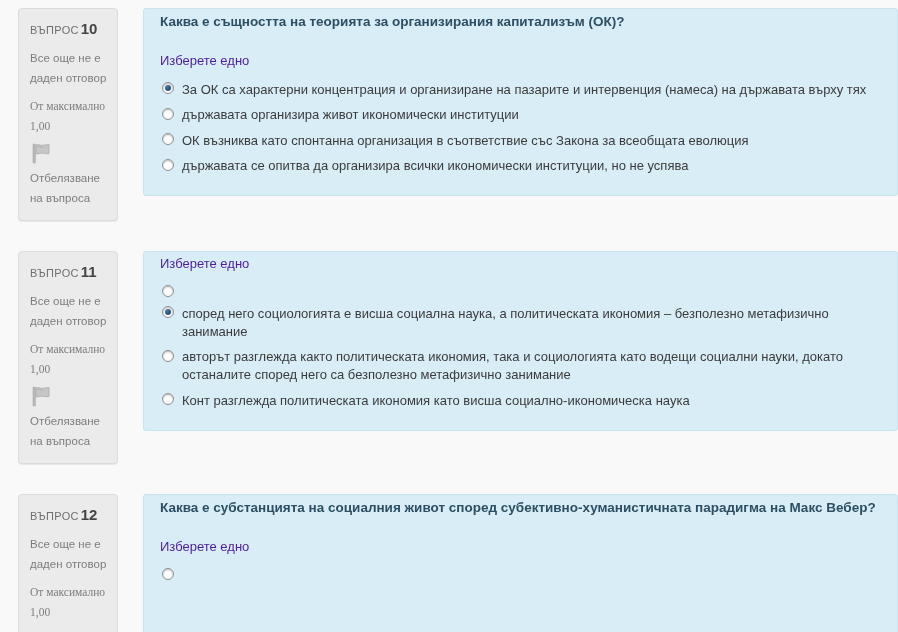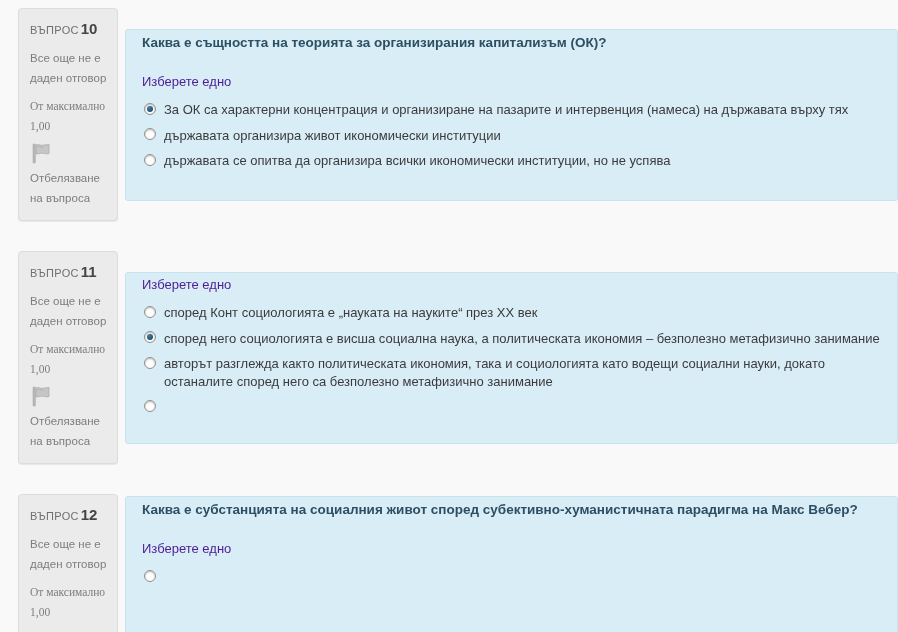--- a/index.html
+++ b/index.html
@@ -13,21 +13,21 @@
     --muted-color:#7d7d7d;
     --radio-dot:#1f4e6e;
   }
   *{box-sizing:border-box;margin:0;padding:0;}
   html,body{width:898px;height:632px;overflow:hidden;}
   body{
     background:var(--page-bg);
     font-family:"Liberation Sans","DejaVu Sans",sans-serif;
     padding:8px 0 0 18px;
   }
-  .qrow{display:flex;align-items:center;margin-bottom:30px;}
+  .qrow{display:flex;align-items:flex-start;margin-bottom:30px;gap:18px;}
   .qinfo{
     width:100px;min-height:176px;flex:0 0 100px;
     background:var(--sidebar-bg);
     border:1px solid var(--sidebar-border);
     border-radius:4px;
     box-shadow:0 1px 1px rgba(0,0,0,0.07);
     padding:10px 9px 12px 11px;
     color:var(--muted-color);
     font-size:11.5px;line-height:20px;
   }
@@ -107,20 +107,24 @@
   <label class="opt">
     <span class="radio selected"></span>
     <span class="opt-text">За ОК са характерни концентрация и организиране на пазарите и интервенция (намеса) на държавата върху тях</span>
   </label>
 
   <label class="opt">
     <span class="radio"></span>
     <span class="opt-text">държавата организира живот икономически институции</span>
   </label>
 
+  <label class="opt">
+    <span class="radio"></span>
+    <span class="opt-text">ОК възниква като спонтанна организация в съответствие със Закона за всеобщата еволюция</span>
+  </label>
 
   <label class="opt">
     <span class="radio"></span>
     <span class="opt-text">държавата се опитва да организира всички икономически институции, но не успява</span>
   </label>
 </div>
     </div>
   </div>
 
   <div class="qrow">
@@ -137,35 +141,35 @@
           <path d="M7 4.5 C9.5 3.5 11 6 13.5 5" fill="none" stroke="#aeaeae" stroke-width="0.8"></path>
         </svg>
       </div>
       <div class="qflag-label">Отбелязване на въпроса</div>
     </aside>
     <div class="qcontent">
       <div class="prompt">Изберете едно</div>
       <div class="opts">
   <label class="opt">
     <span class="radio"></span>
-    <span class="opt-text">според Конт социологията е „науката на науките“ през XX век</span>
   </label>
 
   <label class="opt">
     <span class="radio selected"></span>
     <span class="opt-text">според него социологията е висша социална наука, а политическата икономия – безполезно метафизично занимание</span>
   </label>
 
   <label class="opt">
     <span class="radio"></span>
     <span class="opt-text">авторът разглежда както политическата икономия, така и социологията като водещи социални науки, докато останалите според него са безполезно метафизично занимание</span>
   </label>
 
   <label class="opt">
     <span class="radio"></span>
+    <span class="opt-text">Конт разглежда политическата икономия като висша социално-икономическа наука</span>
   </label>
 </div>
     </div>
   </div>
 
   <div class="qrow">
     <aside class="qinfo">
       <div class="qno">
         <span class="qno-label">ВЪПРОС</span><span class="qno-num">12</span>
       </div>

